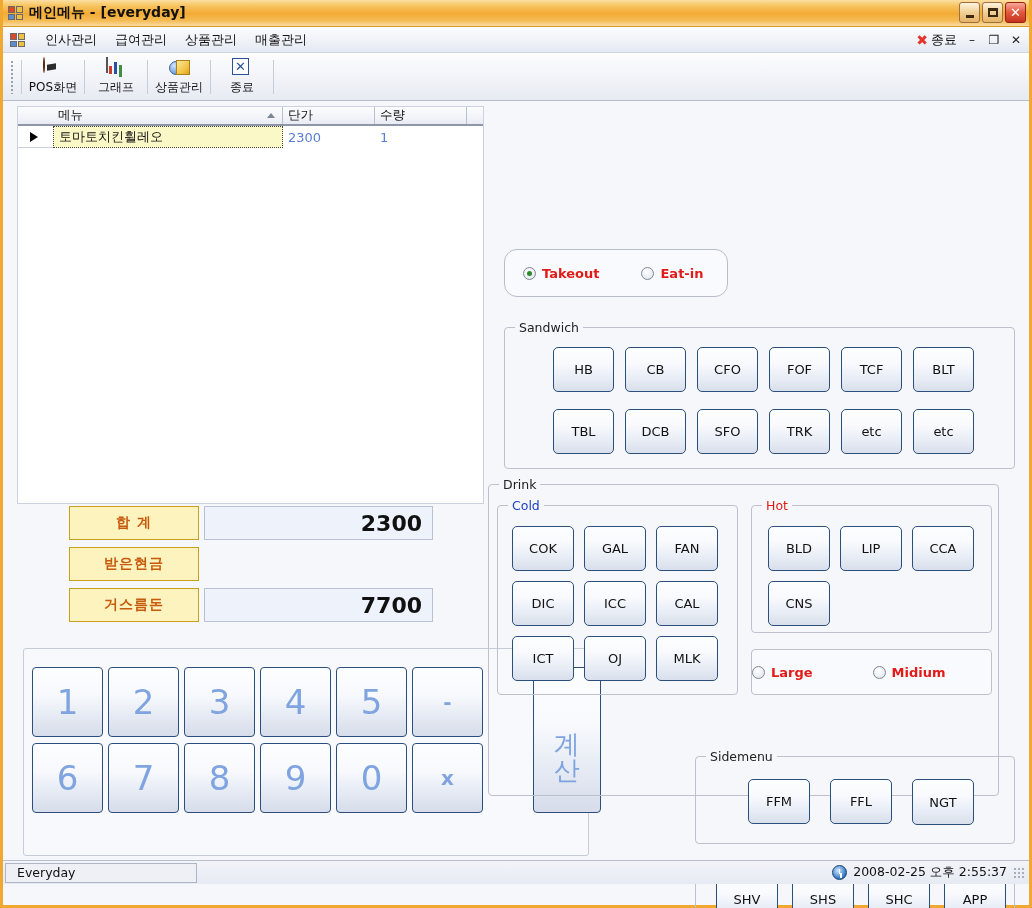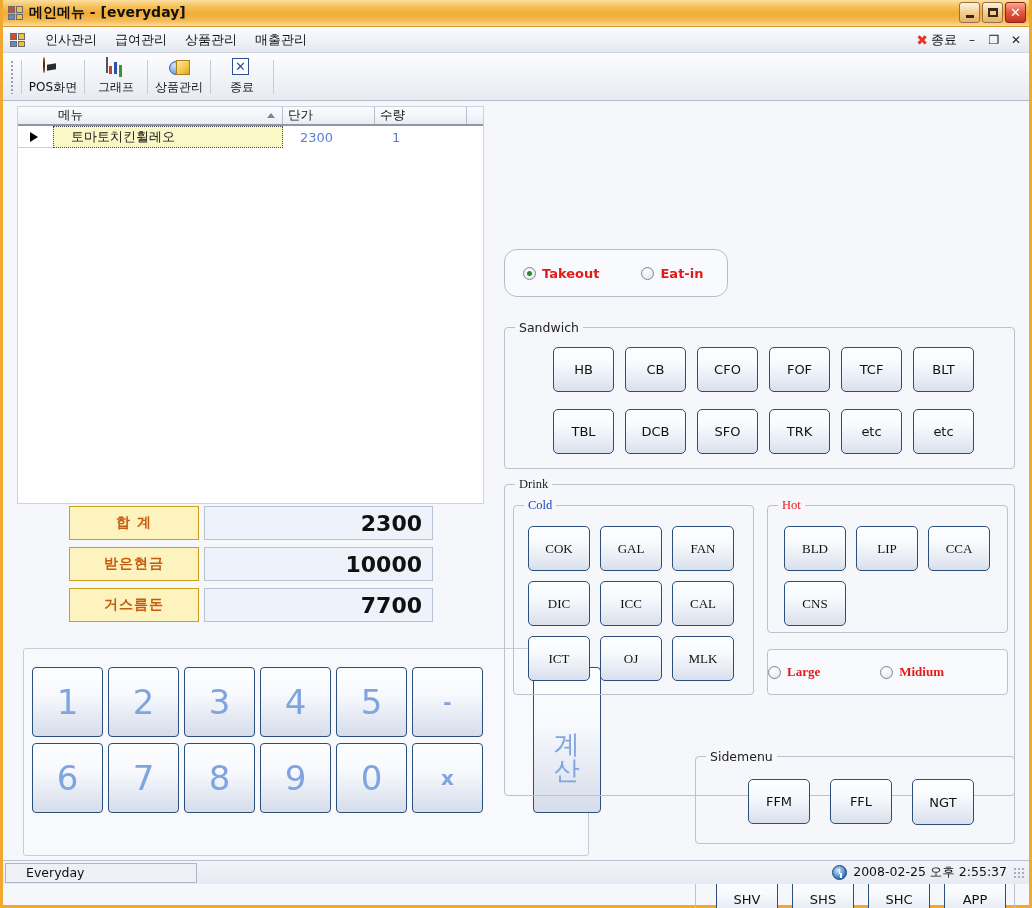--- a/index.html
+++ b/index.html
@@ -201,21 +201,21 @@
   .row-marker {
     width: 0; height: 0;
     border-top: 5px solid transparent;
     border-bottom: 5px solid transparent;
     border-left: 8px solid #000;
     margin-left: -4px;
   }
   .gr-cell {
     display: flex; align-items: center;
     font-size: 13px;
-    padding-left: 17px;
+    padding-left: 5px;
   }
   .gr-cell.menu {
     width: 230px;
     background: #fbf8c7;
     border: 1px dotted #444;
     color: #111;
   }
   .gr-cell.price { width: 92px; color: #5a7fcf; }
   .gr-cell.qty   { width: 92px; color: #5a7fcf; }
 
@@ -334,21 +334,21 @@
     border: 1px solid #2a4f7c;
     border-radius: 5px;
     background: linear-gradient(to bottom, #fdfeff 0%, #f8fafd 35%, #e7ecf5 72%, #d9dfeb 100%);
     display: flex; align-items: center; justify-content: center;
     font-size: 13px;
     color: #111;
   }
 
   
   #sandwich-group { left: 501px; top: 226px; width: 511px; height: 142px; }
-  #drink-group    { left: 501px; top: 383px; width: 511px; height: 312px; font-family: Liberation Serif, serif; }
+  #drink-group    { left: 485px; top: 383px; width: 511px; height: 312px; }
   #cold-group     { left: 8px;   top: 20px;  width: 241px; height: 190px; }
   #hot-group      { left: 262px; top: 20px;  width: 241px; height: 128px; }
   #size-group     { left: 262px; top: 164px; width: 241px; height: 46px;
                     display: flex; align-items: center; gap: 60px;
                     background: #f9fafd; }
   #sidemenu-group { left: 692px; top: 655px; width: 320px; height: 88px; }
   #extra-group    { left: 692px; top: 760px; width: 320px; height: 78px; }
 
   
   .statusbar {
@@ -359,21 +359,21 @@
     border-top: 1px solid #b9bfcd;
     display: flex;
     align-items: center;
   }
   .sb-left {
     width: 192px; height: 20px;
     margin-left: 2px;
     border: 1px solid #aeb5c4;
     background: #eef0f6;
     display: flex; align-items: center;
-    padding-left: 20px;
+    padding-left: 11px;
     font-size: 12.5px; color: #111;
   }
   .sb-right {
     position: absolute;
     right: 4px;
     display: flex; align-items: center; gap: 6px;
     font-size: 12.5px; color: #111;
   }
   .clock-icon {
     width: 15px; height: 15px; border-radius: 50%;
@@ -506,21 +506,20 @@
       </div>
     </div>
 
     <div class="totals">
       <div class="total-row">
         <div class="total-label">합  계</div>
         <div class="total-value">2300</div>
       </div>
       <div class="total-row">
         <div class="total-label">받은현금</div>
-        <div class="total-value">10000</div>
       </div>
       <div class="total-row">
         <div class="total-label">거스름돈</div>
         <div class="total-value">7700</div>
       </div>
     </div>
 
     <div class="keypad-panel">
       <div class="keypad-grid">
         <div class="key">1</div>

